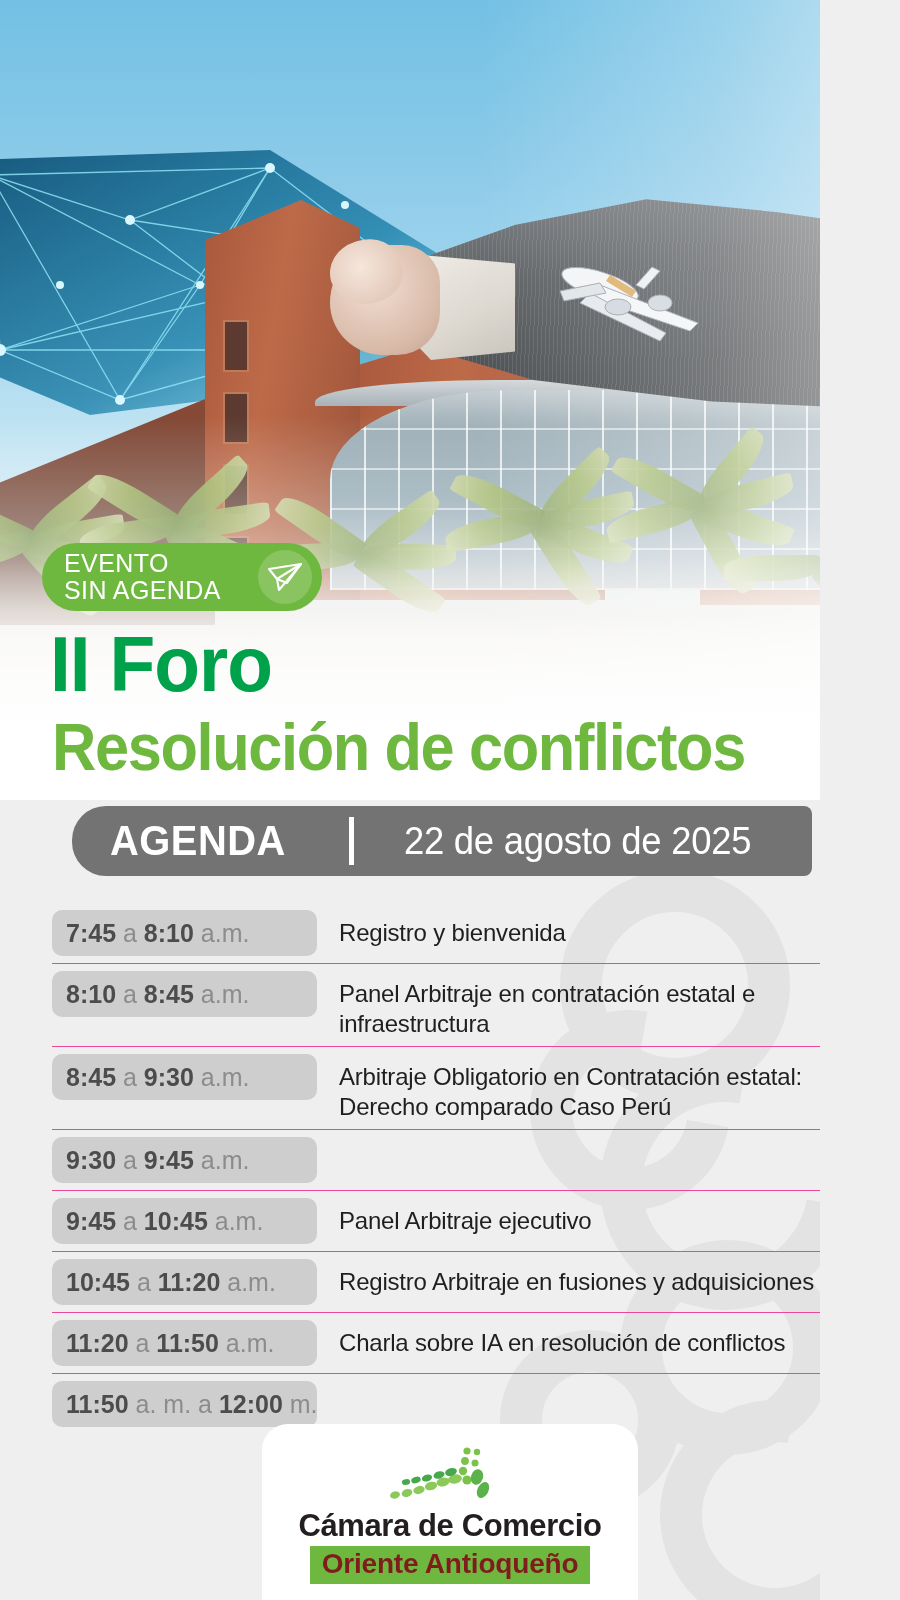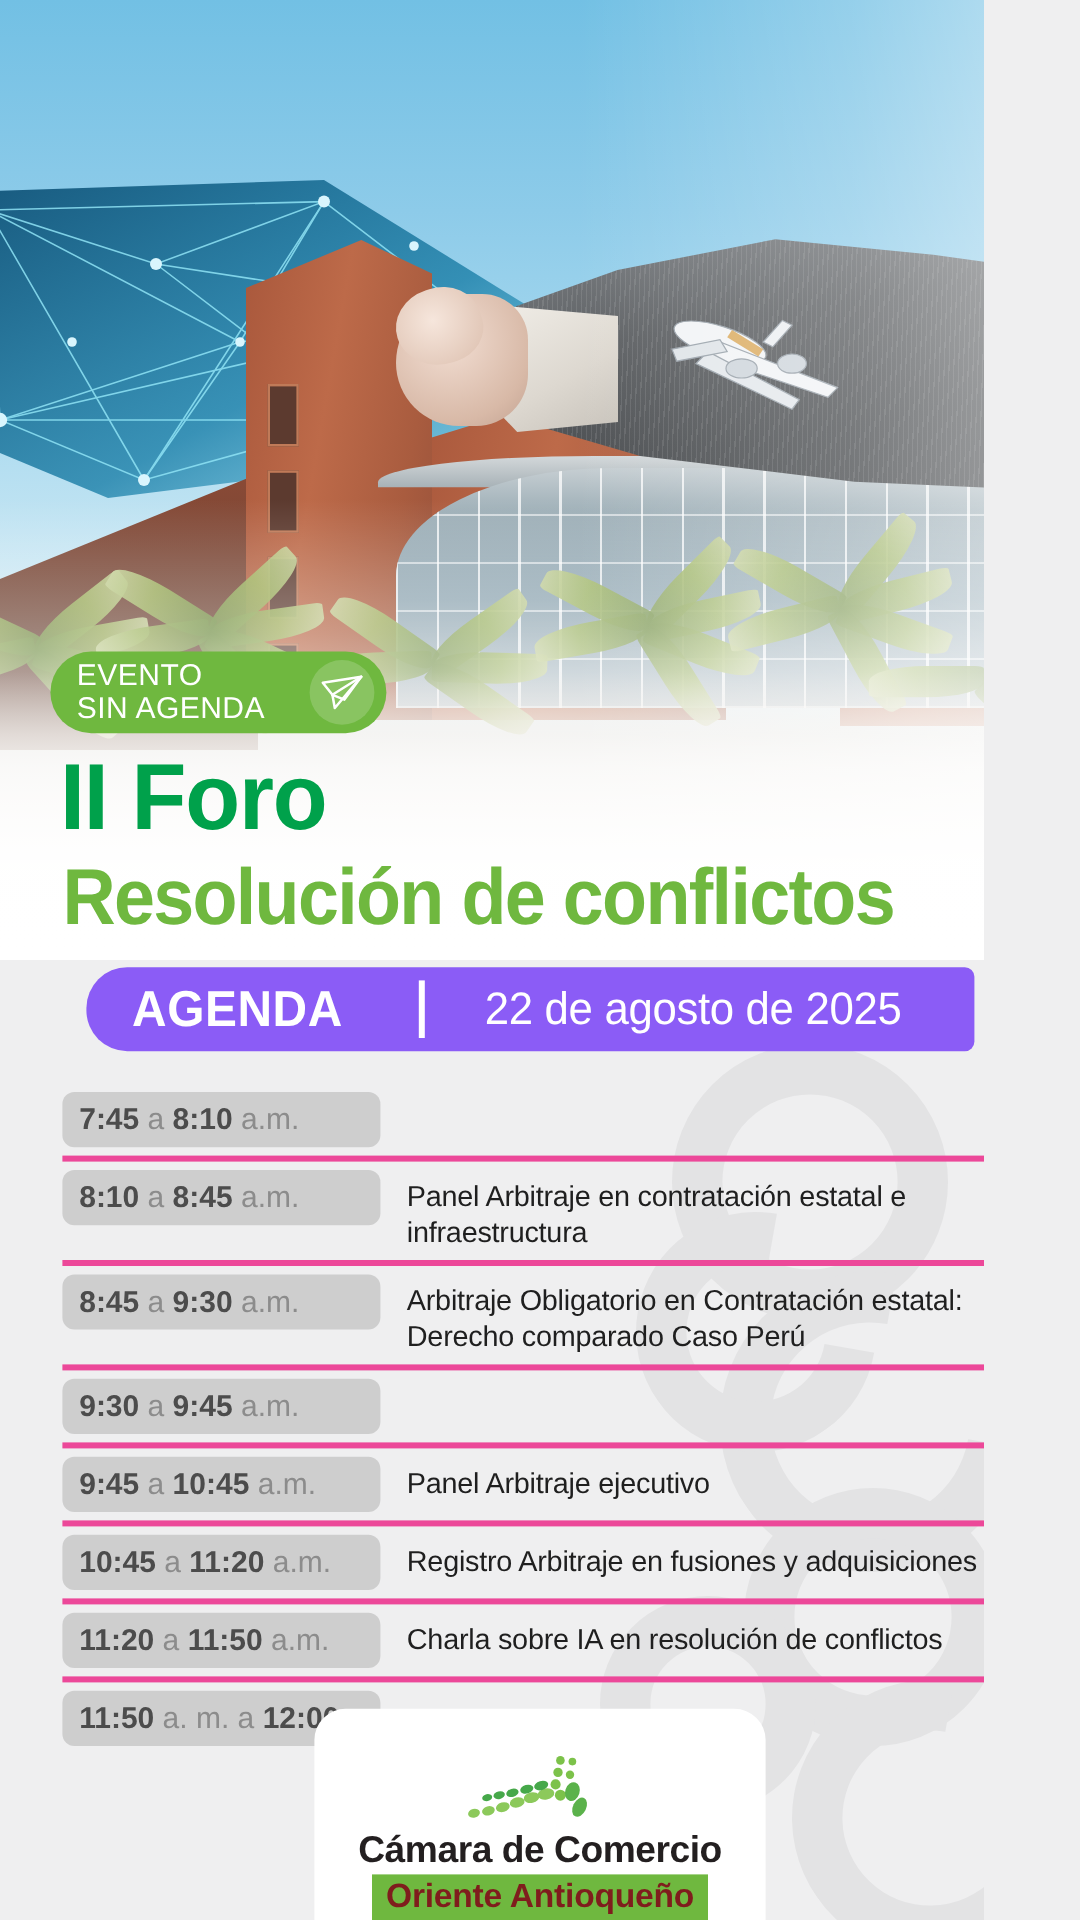--- a/index.html
+++ b/index.html
@@ -219,21 +219,21 @@
     transform-origin: left center;
     white-space: nowrap;
     z-index: 6;
   }
 
   
   .agenda-bar {
     position: absolute;
     left: 72px; top: 806px;
     width: 740px; height: 70px;
-    background: #8b5cf6;
+    background: #737373;
     border-radius: 34px 8px 8px 34px;
     display: flex; align-items: center;
     padding-left: 38px;
     z-index: 6;
     gap: 32px;
   }
   .agenda-label {
     color: #fff; font-size: 42px; font-weight: 700;
     letter-spacing: .5px;
     transform: scaleX(.95); transform-origin: left center;
@@ -251,21 +251,21 @@
   
   .agenda-list {
     position: absolute;
     left: 52px; top: 910px;
     width: 790px;
     z-index: 5;
   }
   .agenda-row {
     display: flex;
     align-items: flex-start;
-    border-bottom: 5px solid #ec4899;
+    border-bottom: 1px solid #ec4899;
     padding: 0 0 7px 0;
     margin-bottom: 7px;
     min-height: 50px;
   }
   .agenda-row:last-child { border-bottom: none; }
 
   .time-pill {
     flex: none;
     width: 265px;
     min-height: 46px;
@@ -296,21 +296,20 @@
     position: absolute;
     left: 262px; top: 1424px;
     width: 376px; height: 176px;
     background: #ffffff;
     border-radius: 26px 26px 0 0;
     z-index: 6;
     display: flex;
     flex-direction: column;
     align-items: center;
     padding-top: 22px;
-    justify-content: flex-end;
   }
   .logo-mark { width: 190px; height: 60px; }
   .logo-line1 {
     font-size: 31px; font-weight: 700; color: #231f20;
     letter-spacing: -.4px; margin-top: 2px;
   }
   .logo-line2-wrap {
     background: #6fb83f;
     padding: 2px 12px 4px 12px;
     margin-top: 2px;
@@ -477,20 +476,21 @@
   </div>
 
   <div class="agenda-list" id="agenda-list">
       <div class="agenda-row">
         <div class="time-pill">
           <b>7:45</b>
           <span>&nbsp;a&nbsp;</span>
           <b>8:10</b>
           <span>&nbsp;a.m.</span>
         </div>
+        <div class="agenda-desc">Registro y bienvenida</div>
       </div>
       <div class="agenda-row">
         <div class="time-pill">
           <b>8:10</b>
           <span>&nbsp;a&nbsp;</span>
           <b>8:45</b>
           <span>&nbsp;a.m.</span>
         </div>
         <div class="agenda-desc">Panel Arbitraje en contratación estatal e infraestructura</div>
       </div>

